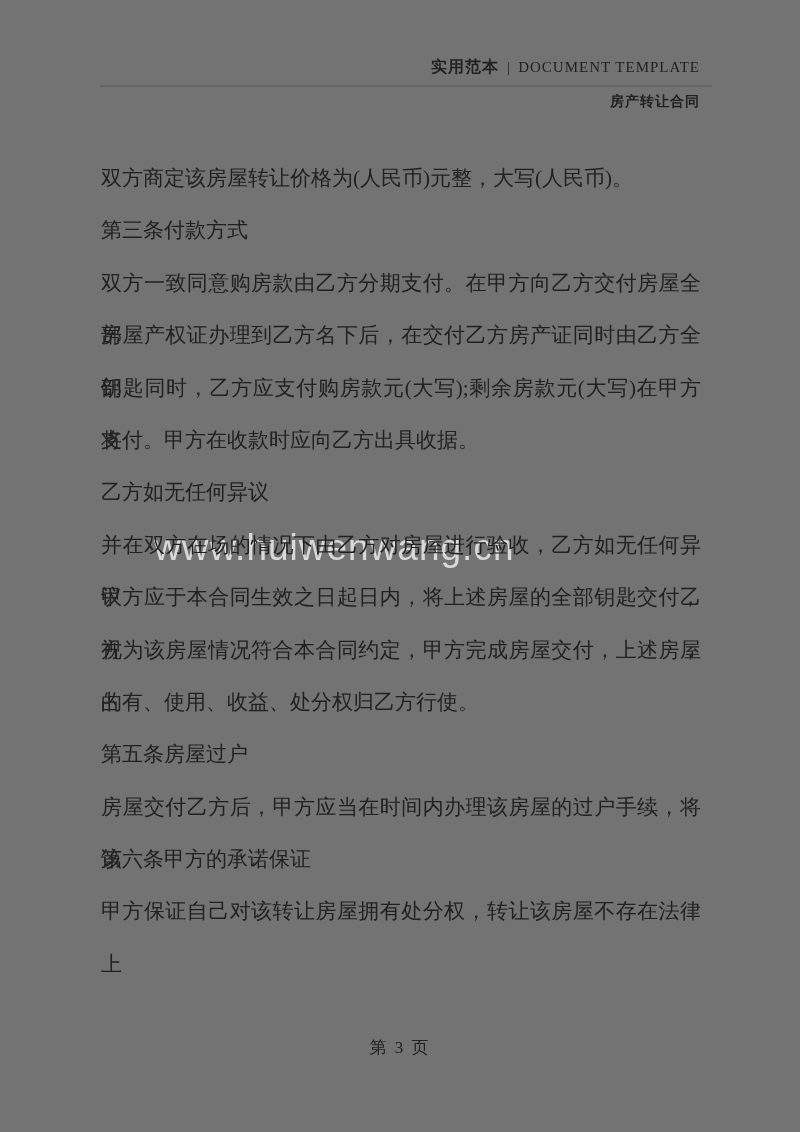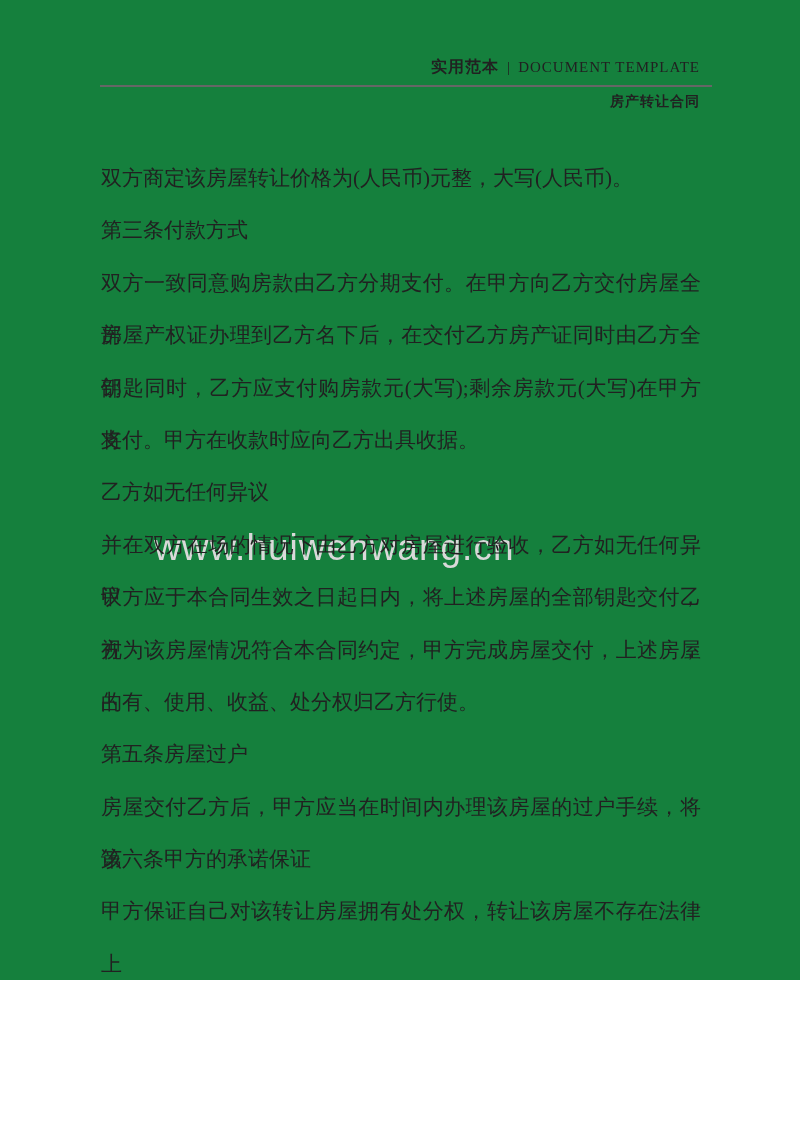--- a/index.html
+++ b/index.html
@@ -1,20 +1,20 @@
 <!DOCTYPE html>
 <html><head>
 <meta charset="utf-8">
 <style>
   html, body { margin: 0; padding: 0; background: #ffffff; }
   .page {
     position: relative;
     width: 800px;
-    height: 980px;
-    background: #15803d;
+    height: 1132px;
+    background: #737373;
     overflow: hidden;
     font-family: "Liberation Serif", "DejaVu Serif", serif;
     color: #212121;
   }
   .header {
     position: absolute;
     top: 57px;
     right: 100px;
     text-align: right;
     white-space: nowrap;

